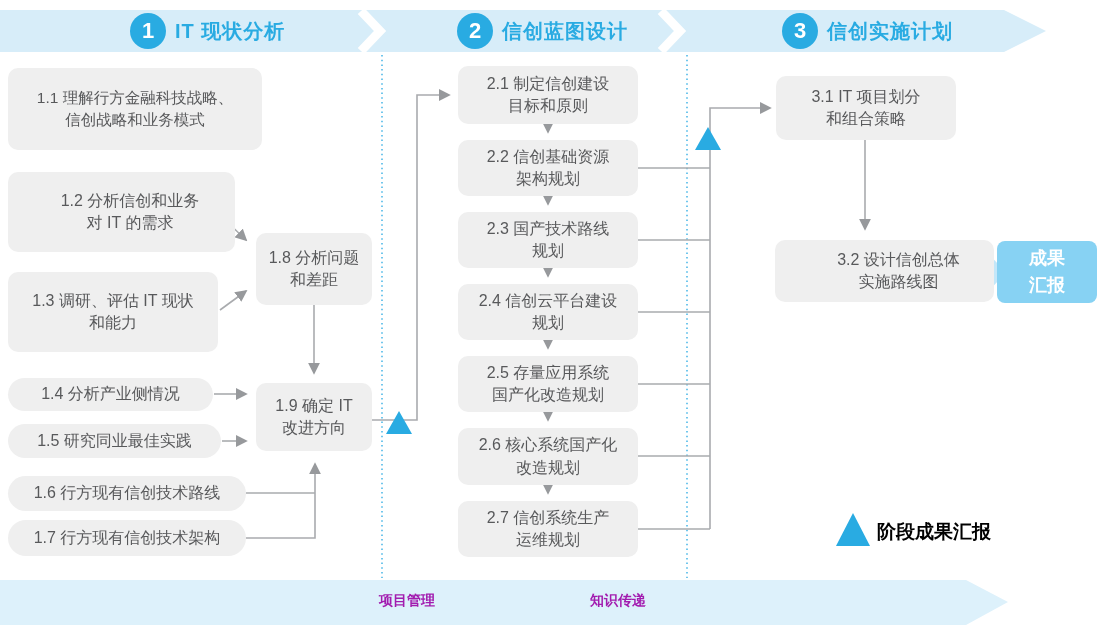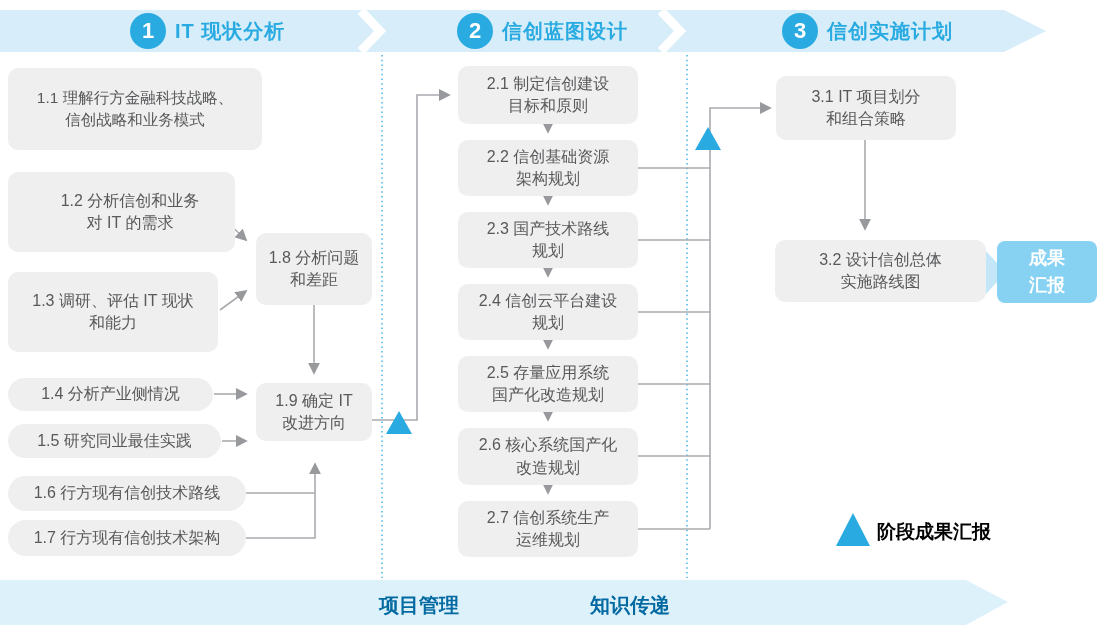--- a/index.html
+++ b/index.html
@@ -15,21 +15,21 @@
 
   
   .gbox { position:absolute; background:#EFEFEF; border-radius:10px; color:#58595B;
           display:flex; align-items:center; justify-content:center; text-align:center;
           white-space:pre; font-size:16px; line-height:1.4; overflow:visible; }
   .pill { border-radius:20px; }
   .outcome { position:absolute; background:#87D2F3; border-radius:8px; color:#fff;
              font-weight:bold; font-size:18px; line-height:1.5; display:flex; align-items:center;
              justify-content:center; text-align:right; white-space:pre; }
 
-  .flabel { position:absolute; top:592px; font-size:20px; font-weight:bold; color:#0369a1; white-space:pre; }
+  .flabel { position:absolute; top:592px; font-size:14px; font-weight:bold; color:#a21caf; white-space:pre; }
   .legend-label { position:absolute; left:877px; top:519px; font-size:19px; font-weight:bold; color:#000000; white-space:pre; }
 </style>
 </head>
 <body>
 
 <div class="stage">
 
   <svg class="layer" width="1115" height="638" viewBox="0 0 1115 638">
     <defs>
       <marker id="arr" viewBox="0 0 10 10" refX="8.5" refY="5" markerWidth="7.5" markerHeight="7.5" orient="auto-start-reverse">
@@ -99,41 +99,41 @@
   <div class="gbox" style="left:8px; top:172px; width:210px; height:80px;padding-left:17px;">1.2 分析信创和业务
 对 IT 的需求</div>
   <div class="gbox" style="left:8px; top:272px; width:210px; height:80px;">1.3 调研、评估 IT 现状
 和能力</div>
   <div class="gbox pill" style="left:8px; top:378px; width:205px; height:33px;">1.4 分析产业侧情况</div>
   <div class="gbox pill" style="left:8px; top:424px; width:213px; height:34px;">1.5 研究同业最佳实践</div>
   <div class="gbox pill" style="left:8px; top:476px; width:238px; height:35px;">1.6 行方现有信创技术路线</div>
   <div class="gbox pill" style="left:8px; top:520px; width:238px; height:36px;">1.7 行方现有信创技术架构</div>
   <div class="gbox" style="left:256px; top:233px; width:116px; height:72px;">1.8 分析问题
 和差距</div>
-  <div class="gbox" style="left:256px; top:383px; width:116px; height:58px;">1.9 确定 IT
+  <div class="gbox" style="left:256px; top:383px; width:116px; height:68px;">1.9 确定 IT
 改进方向</div>
 
   <div class="gbox" style="left:458px; top:66px; width:180px; height:58px;">2.1 制定信创建设
 目标和原则</div>
   <div class="gbox" style="left:458px; top:140px; width:180px; height:56px;">2.2 信创基础资源
 架构规划</div>
   <div class="gbox" style="left:458px; top:212px; width:180px; height:56px;">2.3 国产技术路线
 规划</div>
   <div class="gbox" style="left:458px; top:284px; width:180px; height:56px;">2.4 信创云平台建设
 规划</div>
   <div class="gbox" style="left:458px; top:356px; width:180px; height:56px;">2.5 存量应用系统
 国产化改造规划</div>
   <div class="gbox" style="left:458px; top:428px; width:180px; height:57px;">2.6 核心系统国产化
 改造规划</div>
   <div class="gbox" style="left:458px; top:501px; width:180px; height:56px;">2.7 信创系统生产
 运维规划</div>
 
   <div class="gbox" style="left:776px; top:76px; width:180px; height:64px;">3.1 IT 项目划分
 和组合策略</div>
-  <div class="gbox" style="left:775px; top:240px; width:211px; height:62px;">3.2 设计信创总体
+  <div class="gbox" style="left:775px; top:240px; width:191px; height:62px;padding-left:28px;">3.2 设计信创总体
 实施路线图</div>
 
   <div class="outcome" style="left:997px; top:241px; width:100px; height:62px;">成果
 汇报</div>
 
   <div class="legend-label">阶段成果汇报</div>
 
   <div class="flabel" style="left:379px;">项目管理</div>
   <div class="flabel" style="left:590px;">知识传递</div>
 

